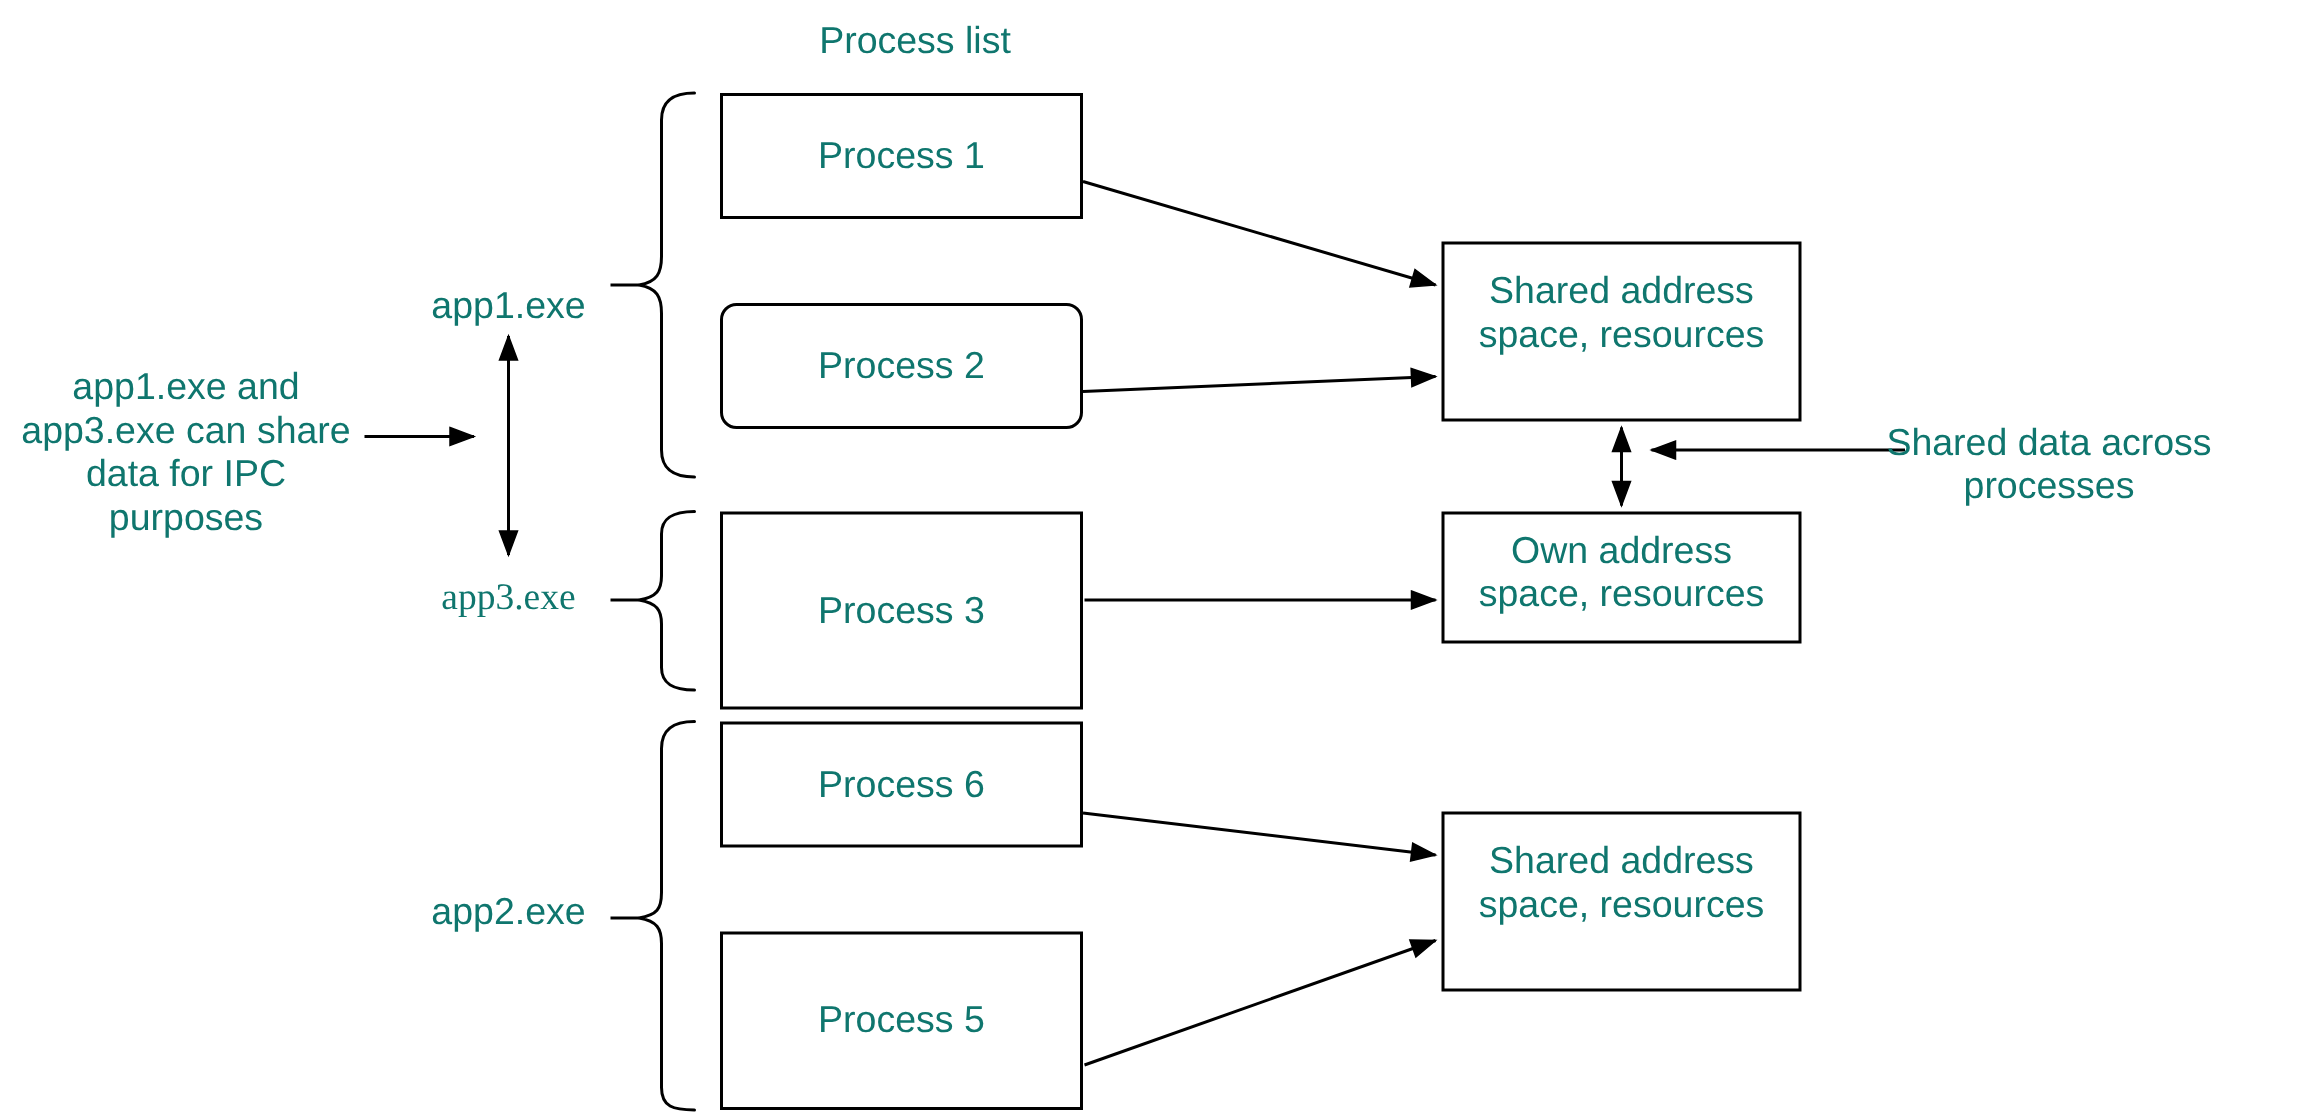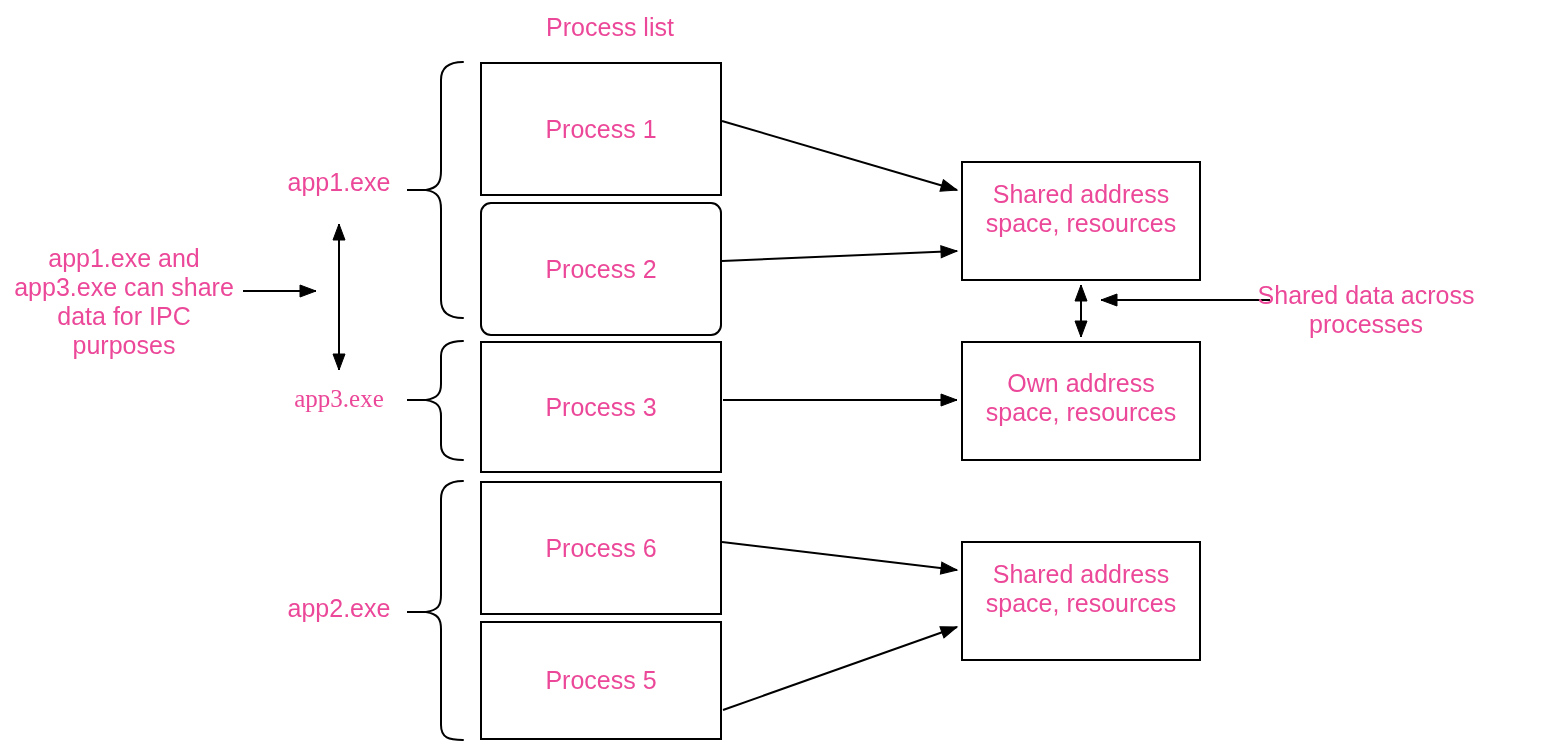--- a/index.html
+++ b/index.html
@@ -6,21 +6,21 @@
     margin: 0;
     padding: 0;
     background: #ffffff;
   }
   #canvas {
     position: relative;
     width: 1542px;
     height: 742px;
     background: #ffffff;
     font-family: "Liberation Sans", "DejaVu Sans", sans-serif;
-    color: #ec4899;
+    color: #0f766e;
     overflow: hidden;
   }
   #wires {
     position: absolute;
     left: 0;
     top: 0;
     width: 1542px;
     height: 742px;
   }
   .box {
@@ -28,21 +28,21 @@
     box-sizing: border-box;
     border: 2px solid #000000;
     background: #ffffff;
     display: flex;
     align-items: center;
     justify-content: center;
     text-align: center;
     font-size: 25px;
     line-height: 29px;
   }
-  .box.proc { left: 480px; width: 242px; height: 134px; }
+  .box.proc { left: 480px; width: 242px; height: 84px; }
   .memtext { white-space: pre-line; }
   .box.shared-off { padding-bottom: 24px; }
   .box.own-off { padding-bottom: 6px; }
   .txt {
     position: absolute;
     font-size: 25px;
     line-height: 29px;
     text-align: center;
     white-space: pre-line;
   }
@@ -96,30 +96,30 @@
     <span>Process 6</span>
   </div>
   <div class="box proc" style="top:621px; height:119px;">
     <span>Process 5</span>
   </div>
 
   <div class="box shared-off" style="left:961px; top:161px; width:240px; height:120px;">
     <span class="memtext">Shared address
 space, resources</span>
   </div>
-  <div class="box own-off" style="left:961px; top:341px; width:240px; height:120px;">
+  <div class="box own-off" style="left:961px; top:341px; width:240px; height:88px;">
     <span class="memtext">Own address
 space, resources</span>
   </div>
   <div class="box shared-off" style="left:961px; top:541px; width:240px; height:120px;">
     <span class="memtext">Shared address
 space, resources</span>
   </div>
 
-  <div class="txt" style="left:269px; top:168px; width:140px;">app1.exe</div>
+  <div class="txt" style="left:269px; top:190px; width:140px;">app1.exe</div>
   <div class="txt" style="left:269px; top:384px; width:140px;font-family:Liberation Serif, serif;">app3.exe</div>
   <div class="txt" style="left:269px; top:594px; width:140px;">app2.exe</div>
 
   <div class="txt" style="left:5px; top:244px; width:238px;">app1.exe and
 app3.exe can share
 data for IPC purposes</div>
   <div class="txt" style="left:1255px; top:281px; width:222px;">Shared data across
 processes</div>
 
 </div>

